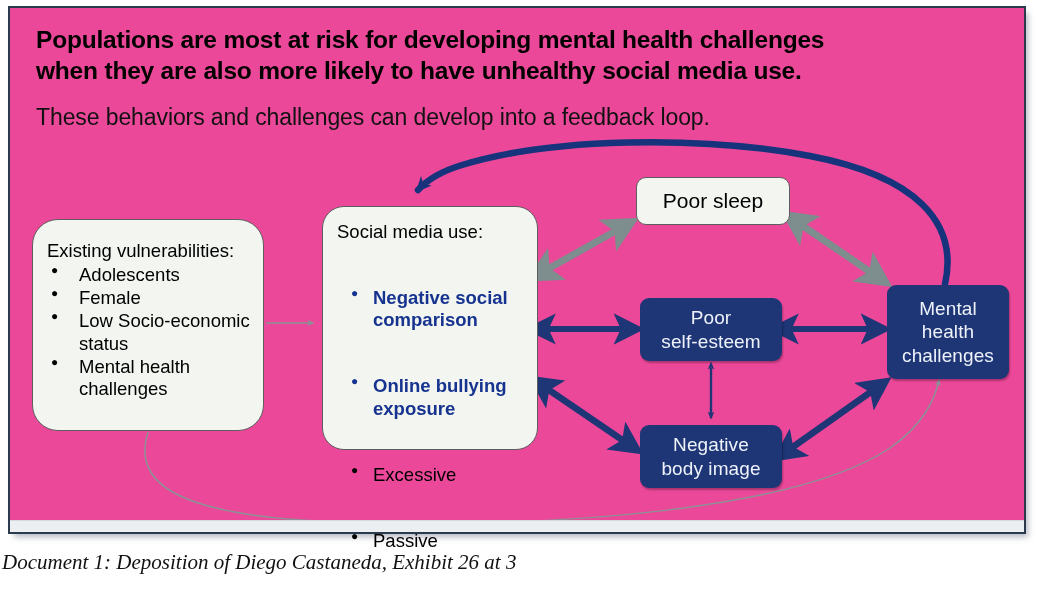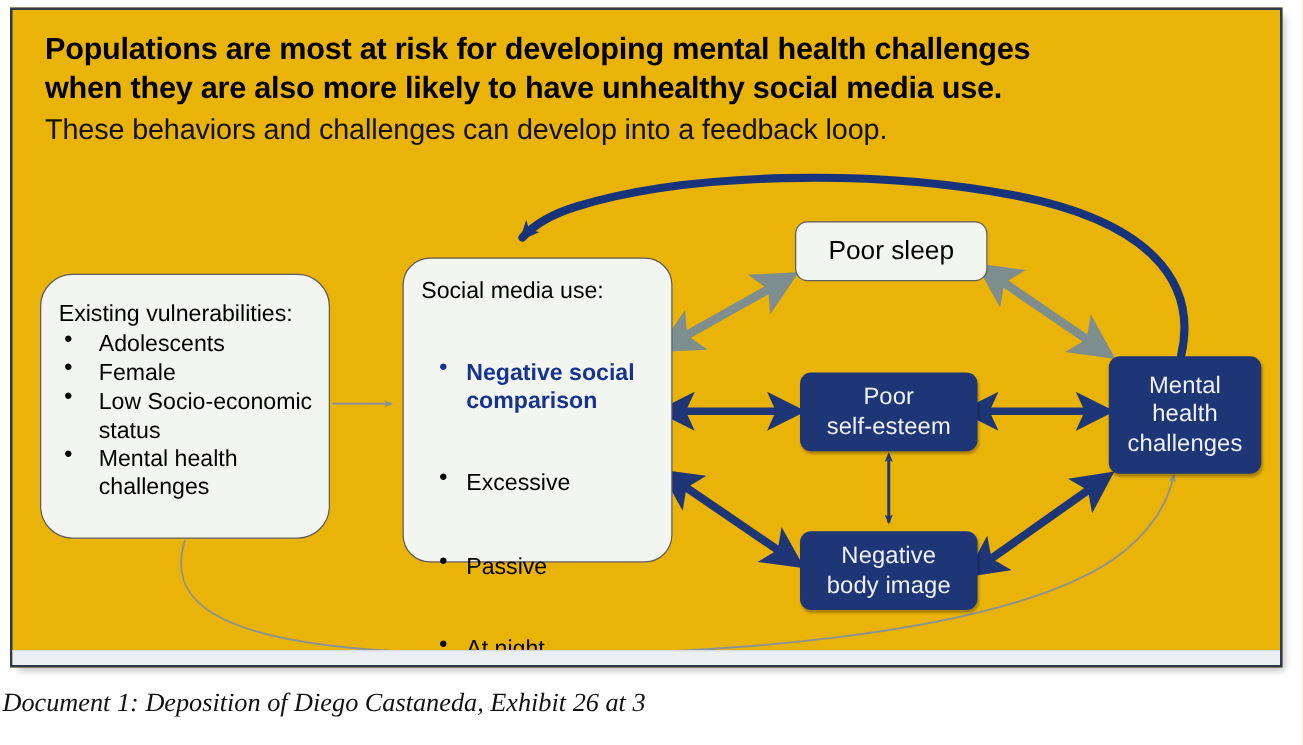--- a/index.html
+++ b/index.html
@@ -17,21 +17,21 @@
     background: #ffffff;
   }
 
   
   #figure-frame {
     position: absolute;
     left: 8px;
     top: 6px;
     width: 1018px;
     height: 528px;
-    background: #eab308;
+    background: #ec4899;
     border: 2px solid #2b3a4d;
     box-sizing: border-box;
     box-shadow: 4px 5px 6px -2px rgba(90,100,115,0.45);
   }
   
   #frame-bottom-band {
     position: absolute;
     left: 0;
     right: 0;
     bottom: 0;
@@ -53,21 +53,21 @@
     color: #000000;
     line-height: 1.27;
     letter-spacing: -0.2px;
     white-space: nowrap;
   }
   .headline-light {
     font-size: 23px;
     font-weight: normal;
     color: #111111;
     line-height: 1.3;
-    margin-top: 3px;
+    margin-top: 17px;
     letter-spacing: -0.1px;
     white-space: nowrap;
   }
 
   
   #diagram {
     position: absolute;
     left: 0;
     top: 0;
     width: 1018px;
@@ -281,20 +281,21 @@
           <li>Female</li>
           <li>Low Socio-economic status</li>
           <li>Mental health challenges</li>
         </ul>
       </div>
 
       <div class="node node-light" id="node-social-media">
         <div class="box-title">Social media use:</div>
         <ul class="bullets">
           <li class="emphasis">Negative social comparison</li>
+          <li class="emphasis">Online bullying exposure</li>
           <li>Excessive</li>
           <li>Passive</li>
           <li>At night</li>
         </ul>
       </div>
 
       <div class="node node-light" id="node-poor-sleep">
         <span>Poor sleep</span>
       </div>
 

